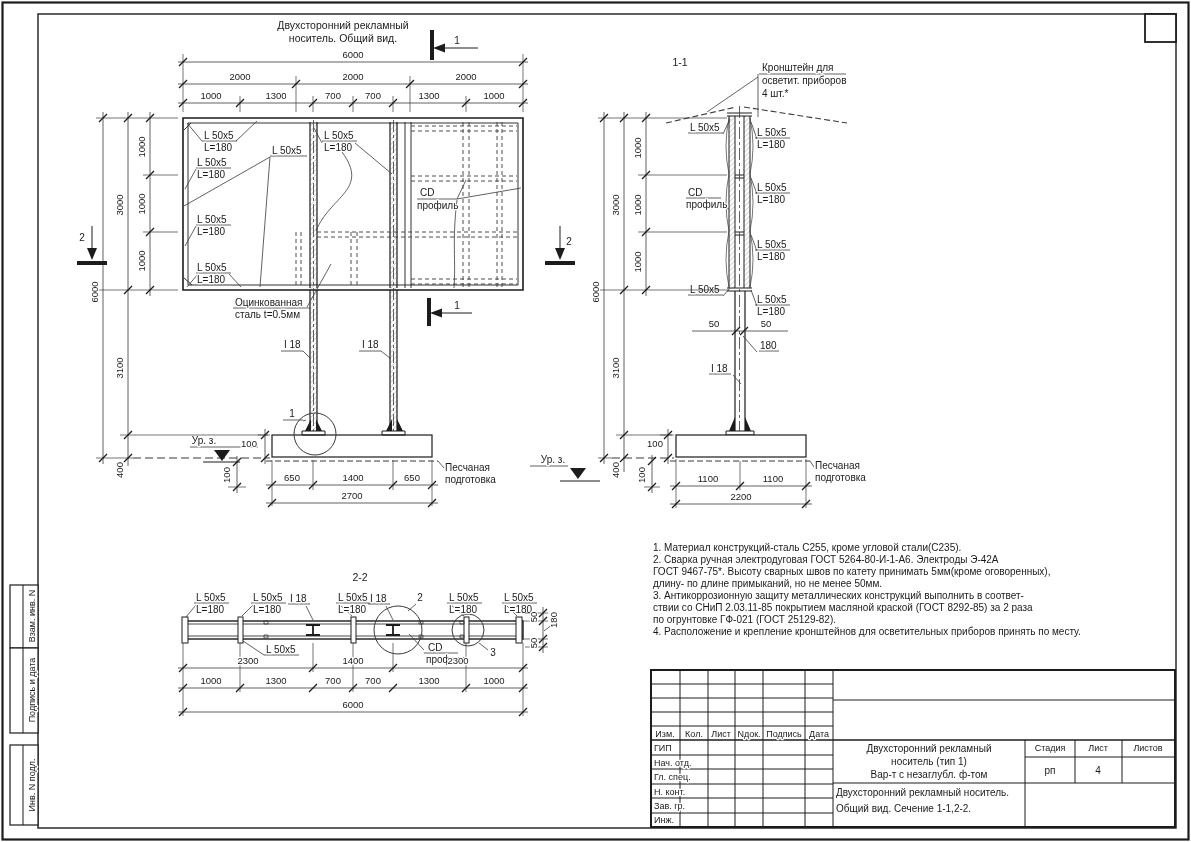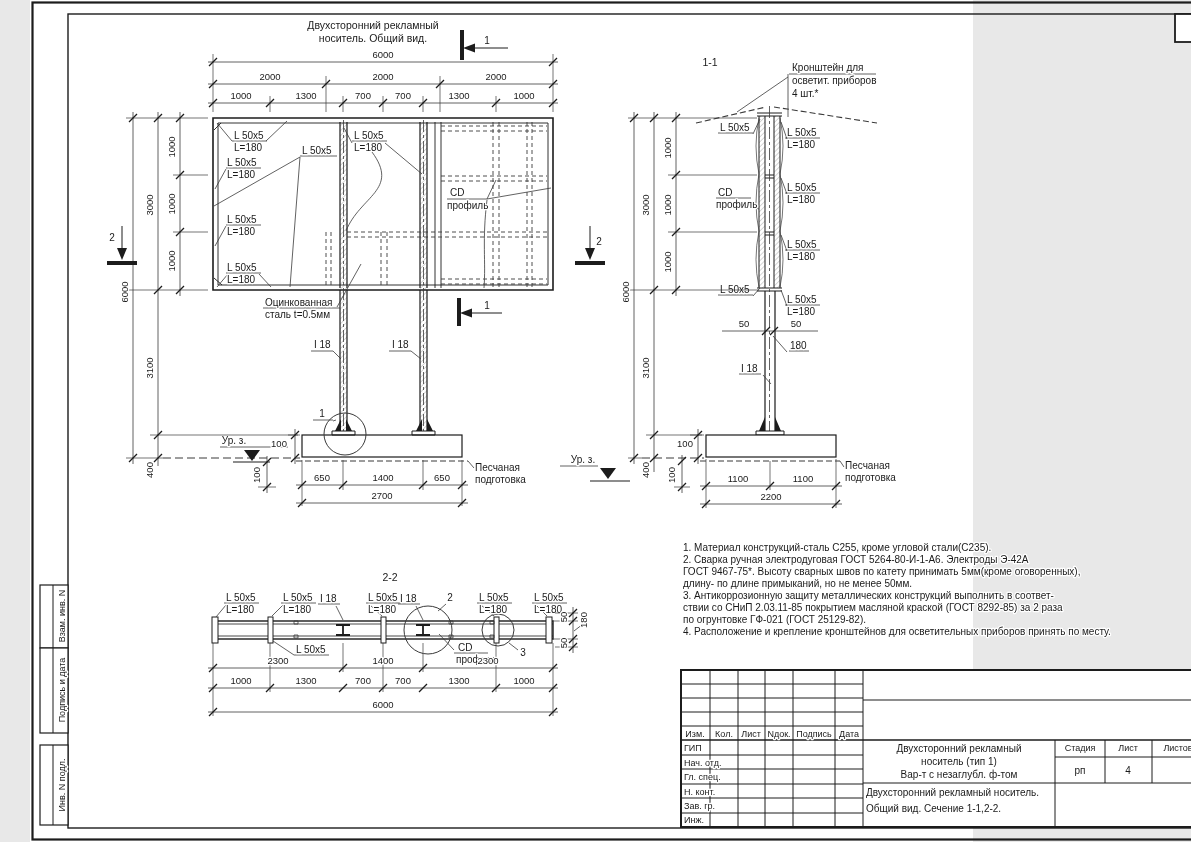--- a/index.html
+++ b/index.html
@@ -1,16 +1,16 @@
 <!DOCTYPE html>
 <html><head>
 <meta charset="utf-8">
 <style>
   html,body{margin:0;padding:0;background:#e8e8e8;}
-  #sheet{position:relative;width:943px;height:842px;background:#ffffff;font-family:"Liberation Sans",sans-serif;margin-left:30px;}
+  #sheet{position:relative;width:1191px;height:842px;background:#ffffff;font-family:"Liberation Sans",sans-serif;}
   svg{position:absolute;left:0;top:0;}
   text{fill:#1a1a1a;font-family:"Liberation Sans",sans-serif;paint-order:stroke;stroke:#ffffff;stroke-width:2.5px;stroke-linejoin:round;}
   .t{font-size:10px;}
   .td{font-size:9.5px;}
   .tt{font-size:10.5px;}
   .tb{font-size:9px;}
   .tc{text-anchor:middle;}
   .struct{stroke:#1c1c1c;fill:none;}
   .thin{stroke:#3a3a3a;fill:none;}
 </style>

